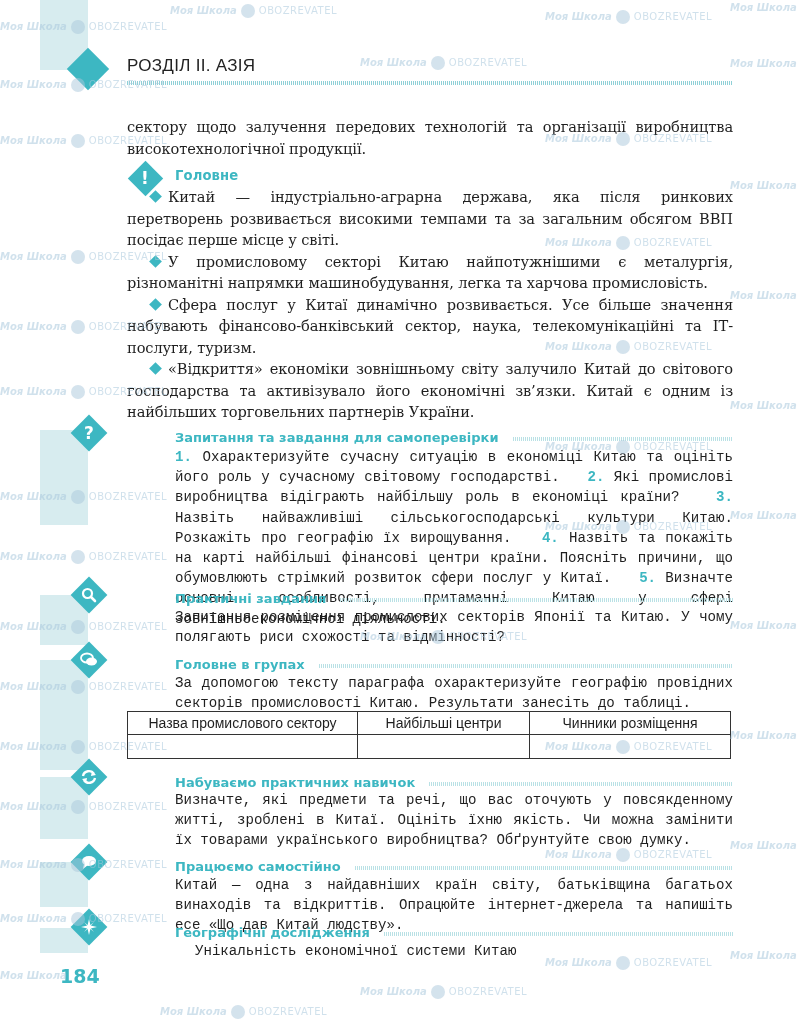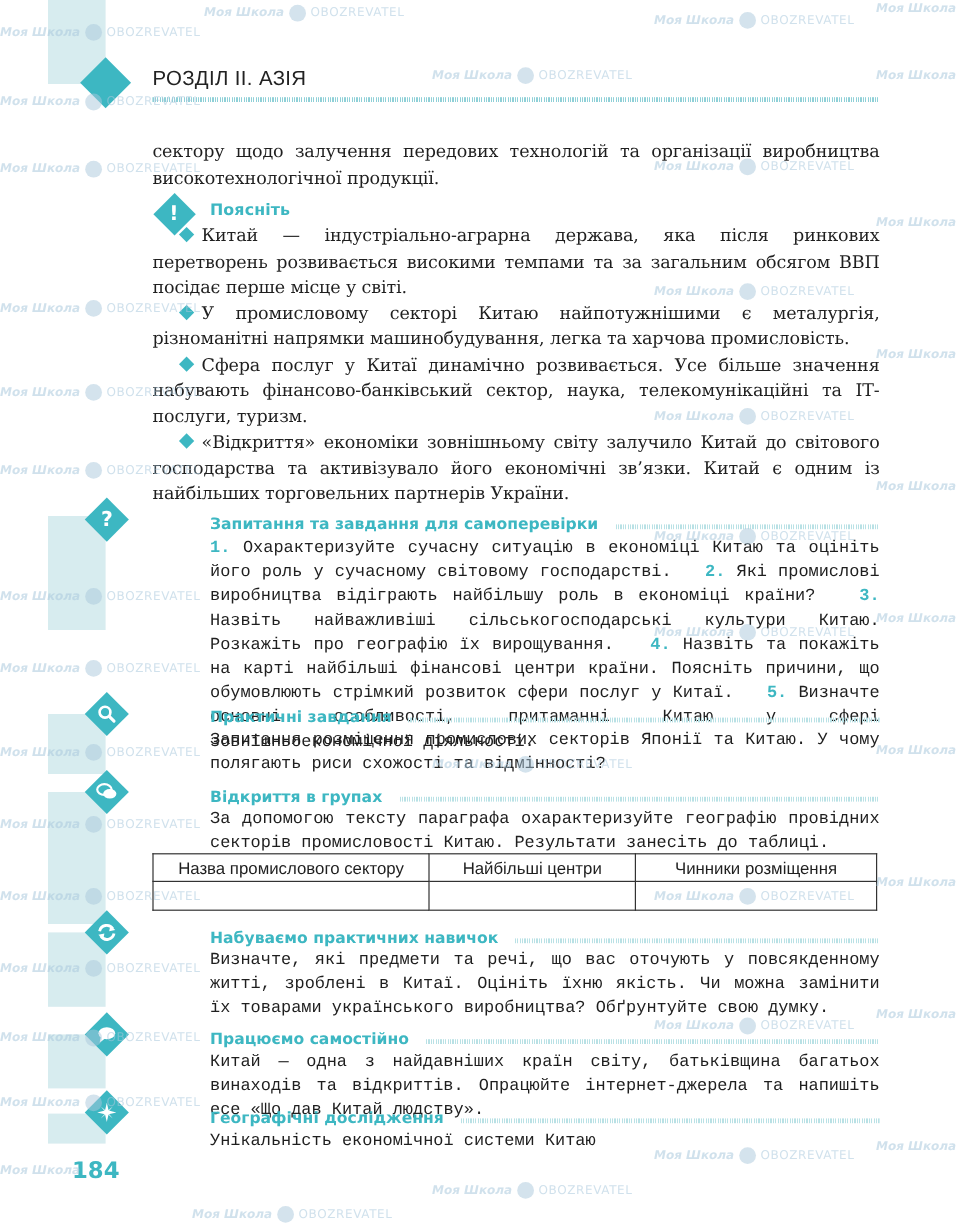--- a/index.html
+++ b/index.html
@@ -51,21 +51,21 @@
 <div class="diamond" style="left:73px; top:54px;"></div>
 <div class="header-title">РОЗДІЛ ІІ. АЗІЯ</div>
 <div class="header-rule"></div>
 
 <div class="serif-block" style="top:116px;">
   <p class="noindent">сектору щодо залучення передових технологій та організації виробництва високотехнологічної продукції.</p>
 </div>
 
 <div class="diamond" style="left:133px; top:166px; width:25px; height:25px;"></div>
 <div class="diamond-icon" style="left:129px; top:162px;">!</div>
-<div class="section-title" style="top:168px;">Поясніть</div>
+<div class="section-title" style="top:168px;">Головне</div>
 
 <div class="serif-block" style="top:186px;">
   <p style="padding-left:0;"><span class="bullet" style="margin-left:0;"></span><span>Китай — індустріально-аграрна держава, яка після ринкових перетворень розвивається високими темпами та за загальним обсягом ВВП посідає перше місце у світі.</span></p>
   <p><span class="bullet" style="margin-left:0;"></span><span>У промисловому секторі Китаю найпотужнішими є металургія, різноманітні напрямки машинобудування, легка та харчова промисловість.</span></p>
   <p><span class="bullet" style="margin-left:0;"></span><span>Сфера послуг у Китаї динамічно розвивається. Усе більше значення набувають фінансово-банківський сектор, наука, телекомунікаційні та ІТ-послуги, туризм.</span></p>
   <p><span class="bullet" style="margin-left:0;"></span><span>«Відкриття» економіки зовнішньому світу залучило Китай до світового господарства та активізувало його економічні зв’язки. Китай є одним із найбільших торговельних партнерів України.</span></p>
 </div>
 
 <div class="diamond" style="left:76px; top:420px; width:26px; height:26px;"></div>
 <div class="diamond-icon" style="left:73px; top:417px;">?</div>
@@ -95,21 +95,21 @@
 <div class="sans-block" style="top:607px;">Запитання розміщення промислових секторів Японії та Китаю. У чому полягають риси схожості та відмінності?</div>
 
 <div class="diamond" style="left:76px; top:647px; width:26px; height:26px;"></div>
 <div class="diamond-icon" style="left:73px; top:644px;">
   <svg width="20" height="18" viewBox="0 0 20 18">
       <ellipse cx="8" cy="7" rx="6" ry="4.5" fill="none" stroke="#fff" stroke-width="1.8"></ellipse>
       <ellipse cx="12.5" cy="10.5" rx="5.5" ry="4" fill="#fff"></ellipse>
     </svg>
 </div>
 <div class="section-head" style="top:655px;">
-  <span class="st">Відкриття в групах</span>
+  <span class="st">Головне в групах</span>
   <span class="rule"></span>
 </div>
 <div class="sans-block" style="top:673px;">За допомогою тексту параграфа охарактеризуйте географію провідних секторів промисловості Китаю. Результати занесіть до таблиці.</div>
 
 <table class="work-table">
   <thead>
     <tr>
       <th style="width:230px;">Назва промислового сектору</th>
       <th style="width:172px;">Найбільші центри</th>
       <th>Чинники розміщення</th>
@@ -156,21 +156,21 @@
 <div class="diamond-icon" style="left:73px; top:911px;">
   <svg width="18" height="18" viewBox="0 0 18 18">
       <polygon points="9,1 10.5,7.5 17,9 10.5,10.5 9,17 7.5,10.5 1,9 7.5,7.5" fill="#fff"></polygon>
       <polygon points="4,4 9,8 14,4 10,9 14,14 9,10 4,14 8,9" fill="#fff" opacity="0.75"></polygon>
     </svg>
 </div>
 <div class="section-head" style="top:923px;">
   <span class="st">Географічні дослідження</span>
   <span class="rule"></span>
 </div>
-<div class="sans-block" style="top:941px;">Унікальність економічної системи Китаю</div>
+<div class="sans-block" style="top:941px;margin-left:20px;">Унікальність економічної системи Китаю</div>
 
 <div class="page-number">184</div>
 
 <div class="watermark" style="left:170px; top:4px;"><span>Моя Школа</span><span class="wm-circle"></span><span class="wm-brand">OBOZREVATEL</span></div>
 <div class="watermark" style="left:545px; top:10px;"><span>Моя Школа</span><span class="wm-circle"></span><span class="wm-brand">OBOZREVATEL</span></div>
 <div class="watermark" style="left:0px; top:20px;"><span>Моя Школа</span><span class="wm-circle"></span><span class="wm-brand">OBOZREVATEL</span></div>
 <div class="watermark" style="left:730px; top:2px;"><span>Моя Школа</span></div>
 <div class="watermark" style="left:360px; top:56px;"><span>Моя Школа</span><span class="wm-circle"></span><span class="wm-brand">OBOZREVATEL</span></div>
 <div class="watermark" style="left:730px; top:58px;"><span>Моя Школа</span></div>
 <div class="watermark" style="left:0px; top:78px;"><span>Моя Школа</span><span class="wm-circle"></span><span class="wm-brand">OBOZREVATEL</span></div>

